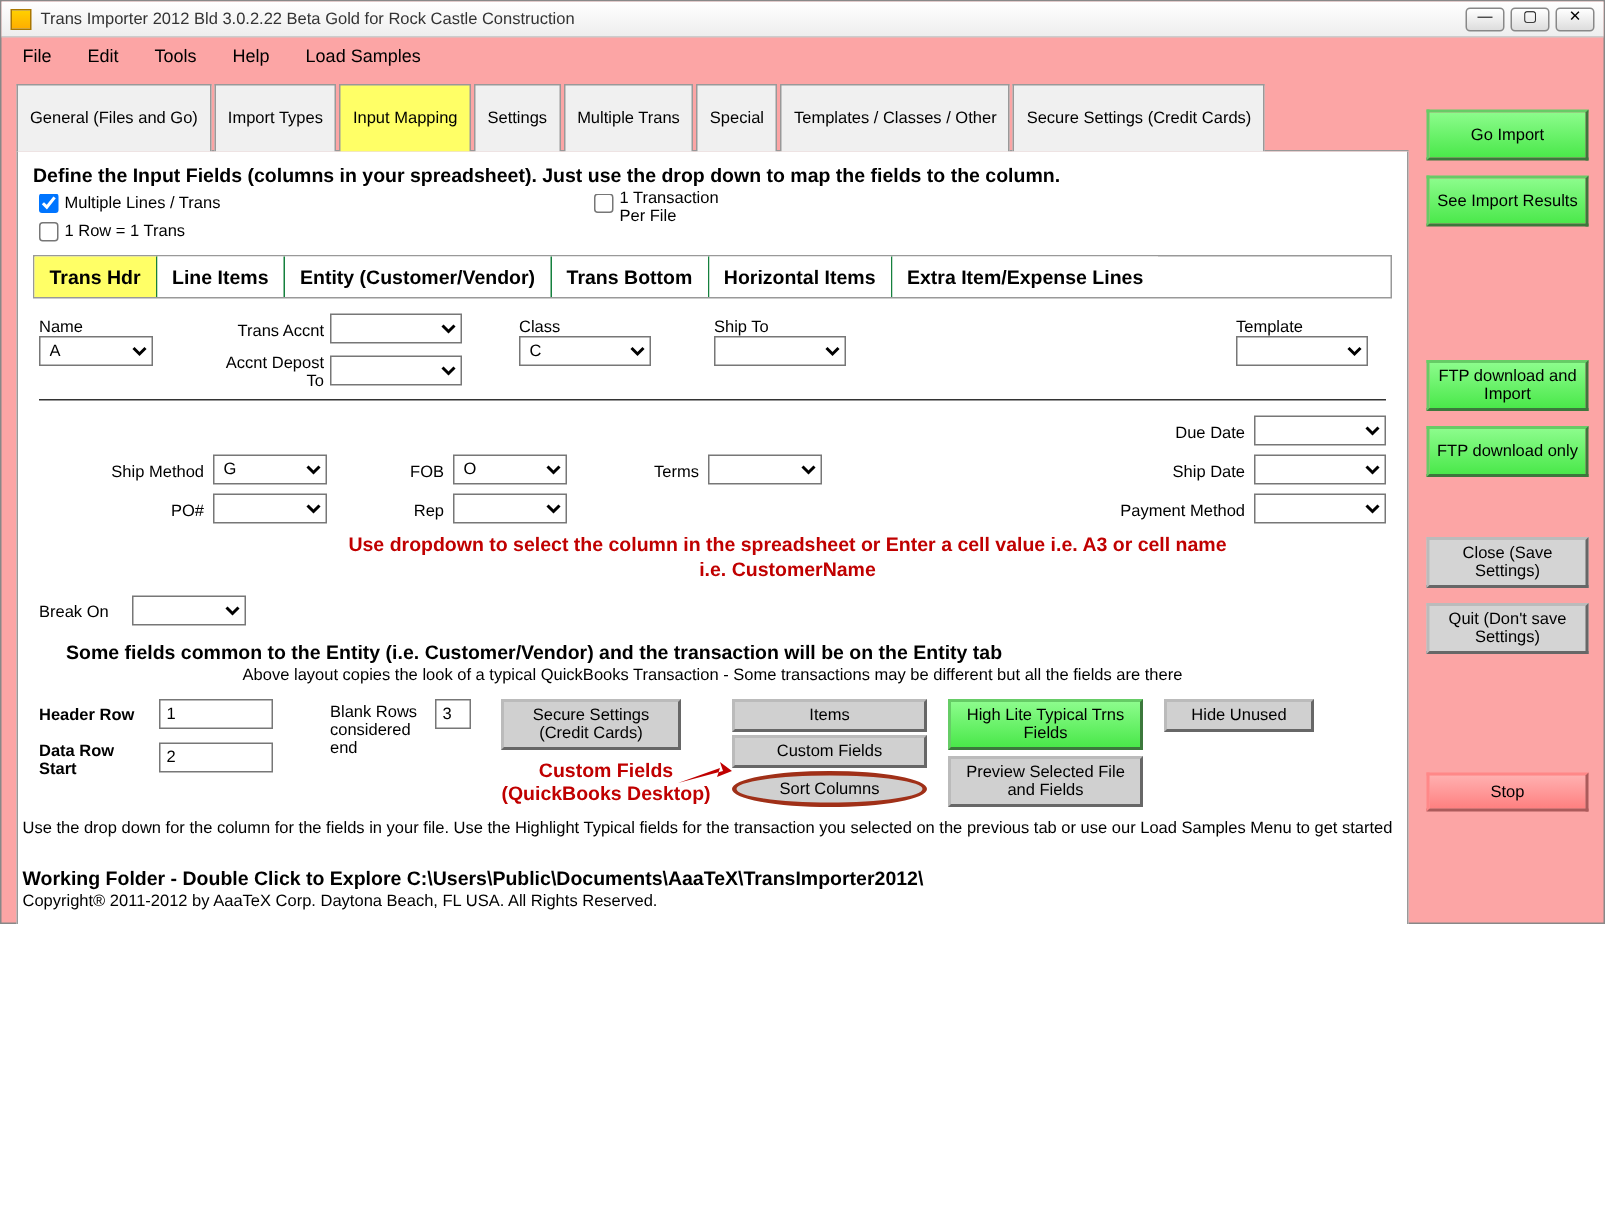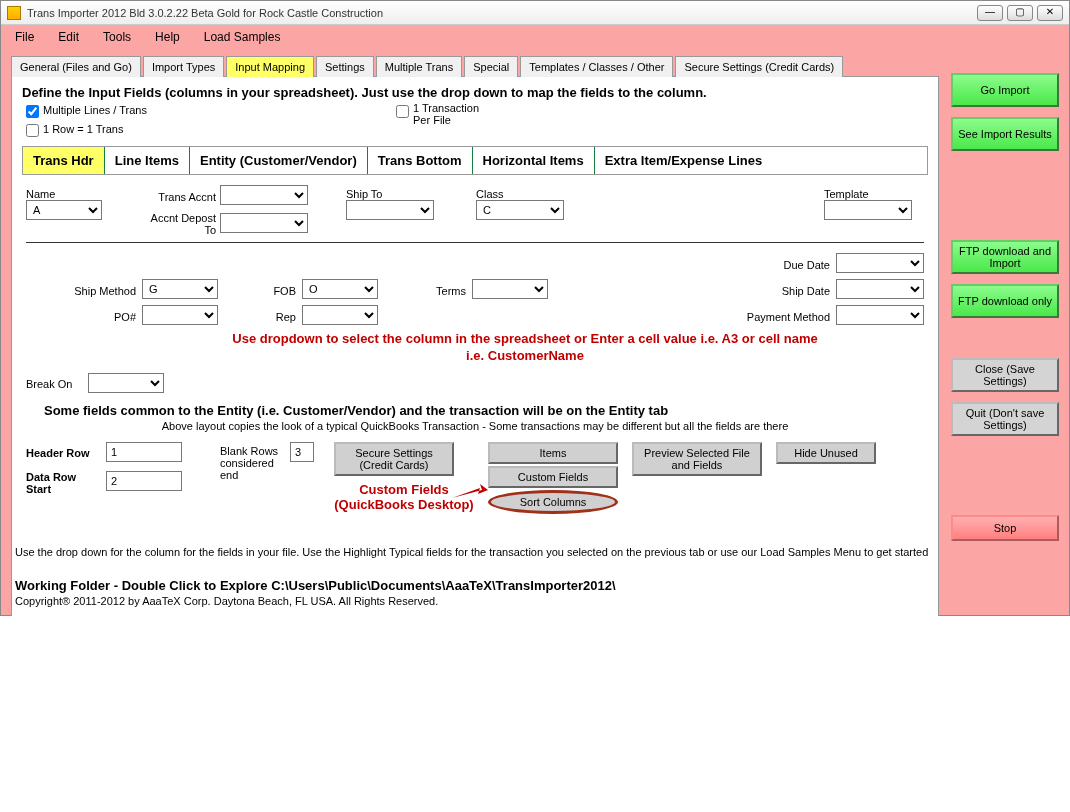--- a/index.html
+++ b/index.html
@@ -9,21 +9,21 @@
 .titlebar-icon { width: 14px; height: 14px; background: linear-gradient(#ffd000,#ffae00); margin-right: 6px; border:1px solid #aa7700;}
 .titlebar-text { flex: 1; font-size: 11px; color: #333; }
 .win-btns { display: flex; gap: 4px; }
 .win-btn { width: 26px; height: 16px; border: 1px solid #888; border-radius: 3px; background: linear-gradient(#fff,#ddd); font-size: 10px; text-align: center; line-height: 12px; cursor:pointer;}
 .menubar { height: 24px; display: flex; align-items: center; padding: 0 14px; gap: 24px; font-size: 12px; }
 .menubar span { cursor: pointer; }
 .body { padding: 6px 10px 4px 10px; display:flex; gap:12px; height: calc(100% - 24px - 24px - 70px); }
 .main-left { flex:1; }
 .right-col { width: 108px; display:flex; flex-direction:column; gap:10px; padding-top:18px;align-items:flex-end;}
 .tabstrip { display:flex; border-bottom:1px solid #999; }
-.tab { padding:4px 8px; border:1px solid #999; border-bottom:none; background:#f0f0f0; margin-right:2px; font-size:11px; cursor:pointer; position:relative; top:1px;text-align:center;}
+.tab { padding:16px 8px; border:1px solid #999; border-bottom:none; background:#f0f0f0; margin-right:2px; font-size:11px; cursor:pointer; position:relative; top:1px;text-align:center;}
 .tab.active { background:#ffff66; font-weight:normal; }
 .panel { border:1px solid #999; border-top:none; padding:8px 10px 10px 10px; height:585px; position:relative; background:#fff;}
 .instruct { font-weight:bold; font-size:13px; margin-bottom:2px;}
 .checks { display:flex; gap:40px; margin-bottom:6px;}
 .chk-col label { display:block; font-size:11px; }
 .chk-col input { vertical-align:middle; margin-right:4px; }
 .subtabs { display:flex; border:1px solid #999; margin-top:4px;}
 .subtab { padding:6px 10px; border-right:1px solid #15803d; font-size:13px; font-weight:bold; cursor:pointer; background:#fff;}
 .subtab:last-child{border-right:none;}
 .subtab.active { background:#ffff66; }
@@ -120,26 +120,26 @@
               <div style="display:flex;align-items:center;gap:4px;">
                   <span class="lbl" style="width:70px;text-align:right;">Trans Accnt</span>
                   <select class="combo" style="width:88px;"><option></option></select>
                 </div>
               <div style="display:flex;align-items:center;gap:4px;margin-top:4px;">
                   <span class="lbl" style="width:70px;text-align:right;">Accnt Depost To</span>
                   <select class="combo" style="width:88px;"><option></option></select>
                 </div>
             </div>
             <div style="width:130px;">
+              <div class="lbl">Class</div>
+              <select class="combo" style="width:88px;"><option>C</option></select>
+            </div>
+            <div style="width:130px;">
               <div class="lbl">Ship To</div>
               <select class="combo" style="width:88px;"><option></option></select>
-            </div>
-            <div style="width:130px;">
-              <div class="lbl">Class</div>
-              <select class="combo" style="width:88px;"><option>C</option></select>
             </div>
             <div style="flex:1;"></div>
             <div style="width:100px;">
               <div class="lbl">Template</div>
               <select class="combo" style="width:88px;"><option></option></select>
             </div>
           </div>
 
           <div class="hr"></div>
 
@@ -220,20 +220,21 @@
             </div>
             <div style="width:130px;display:flex;flex-direction:column;gap:2px;position:relative;">
               <div class="btn btn3d" style="height:22px;">Items</div>
               <div class="btn btn3d" style="height:22px;">Custom Fields</div>
               <div class="btn btn3d oval-highlight" style="height:24px;">Sort Columns</div>
               <svg class="arrow" style="position:absolute;left:-38px;top:40px;">
                   <path d="M2 16 L30 6 L28 12 L38 8 L30 2 L32 8 Z" fill="#c00000"></path>
                 </svg>
             </div>
             <div style="width:130px;display:flex;flex-direction:column;gap:4px;">
+              <div class="btn btn-green" style="height:34px;">High Lite Typical Trns Fields</div>
               <div class="btn btn3d" style="height:34px;">Preview Selected File and Fields</div>
             </div>
             <div style="width:100px;">
               <div class="btn btn3d" style="height:22px;">Hide Unused</div>
             </div>
           </div>
         </div>
       </div>
     </div>
 

